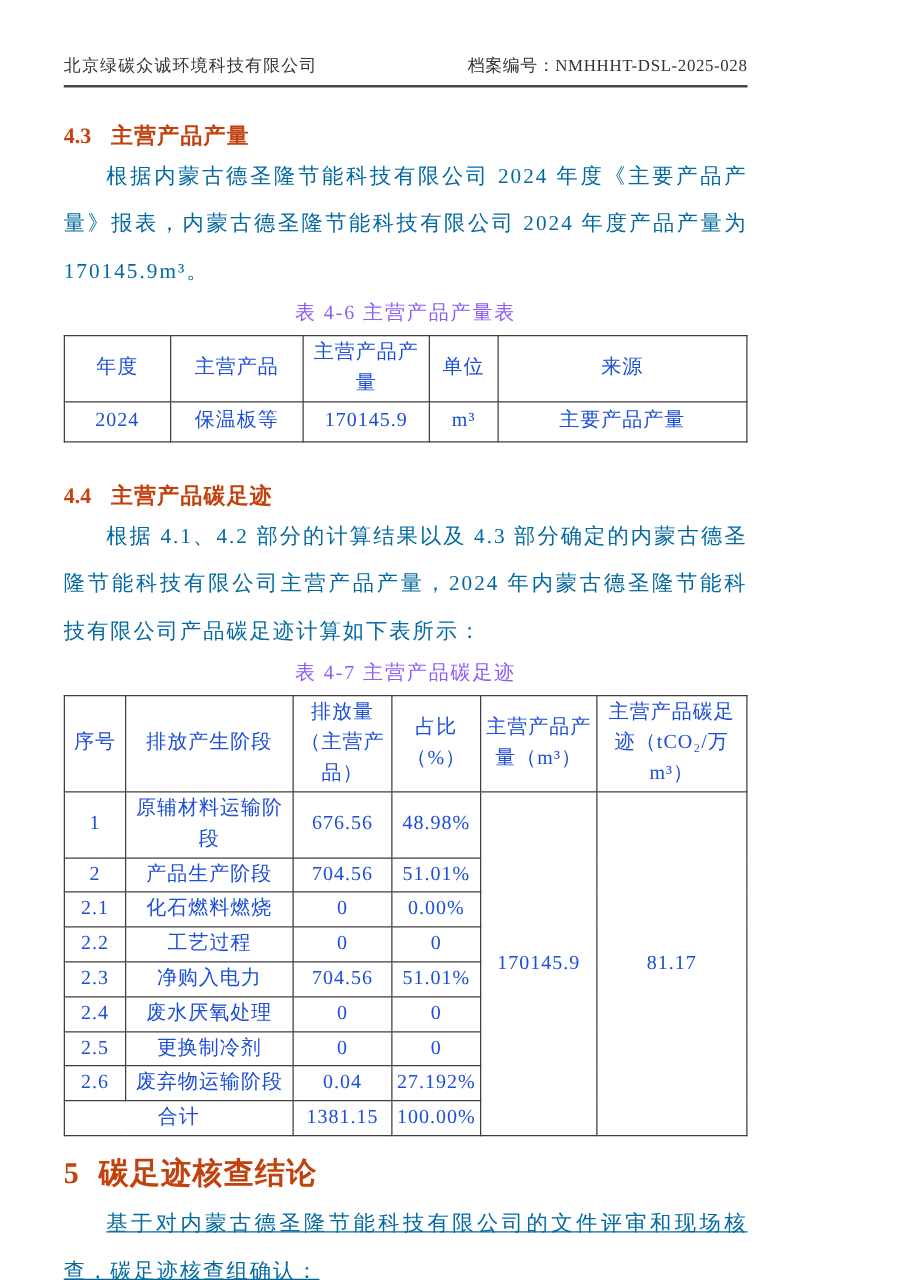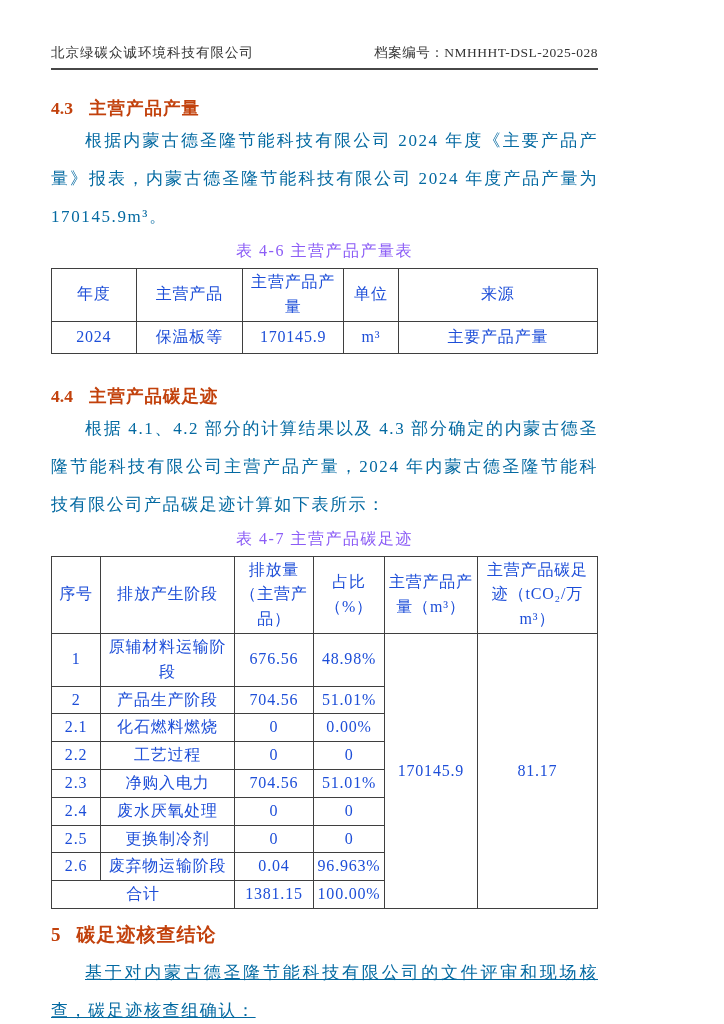--- a/index.html
+++ b/index.html
@@ -16,21 +16,21 @@
   
   .doc-header{
     display:flex;justify-content:space-between;align-items:flex-end;
     font-size:13.5px;letter-spacing:1px;color:#333;
     padding-bottom:6px;border-bottom:2px solid #474747;
   }
   .doc-header .file-no{letter-spacing:0.5px;}
   
   .heading{font-weight:700;color:#c2410c;letter-spacing:1px;}
   .h-sub{margin-top:26px;font-size:17.5px;}
-  .h-top{margin-top:13px;font-size:19px;}
+  .h-top{margin-top:13px;font-size:24px;}
   .heading .hnum{margin-right:16px;letter-spacing:0;}
   
   p.body{
     margin:2px 0 0 0;
     font-size:17px;line-height:38px;
     text-indent:2em;
     text-align:justify;text-justify:inter-character;
     letter-spacing:1.6px;color:#0369a1;
   }
   p.body.two-line{line-height:38px;}
@@ -169,21 +169,21 @@
       <tr>
         <td>2.5</td>
         <td>更换制冷剂</td>
         <td>0</td>
         <td>0</td>
       </tr>
       <tr>
         <td>2.6</td>
         <td>废弃物运输阶段</td>
         <td>0.04</td>
-        <td>96.963%</td>
+        <td>27.192%</td>
       </tr>
       <tr>
         <td colspan="2">合计</td>
         <td>1381.15</td>
         <td>100.00%</td>
       </tr>
     </tbody>
   </table>
 
   <div class="heading h-top">

